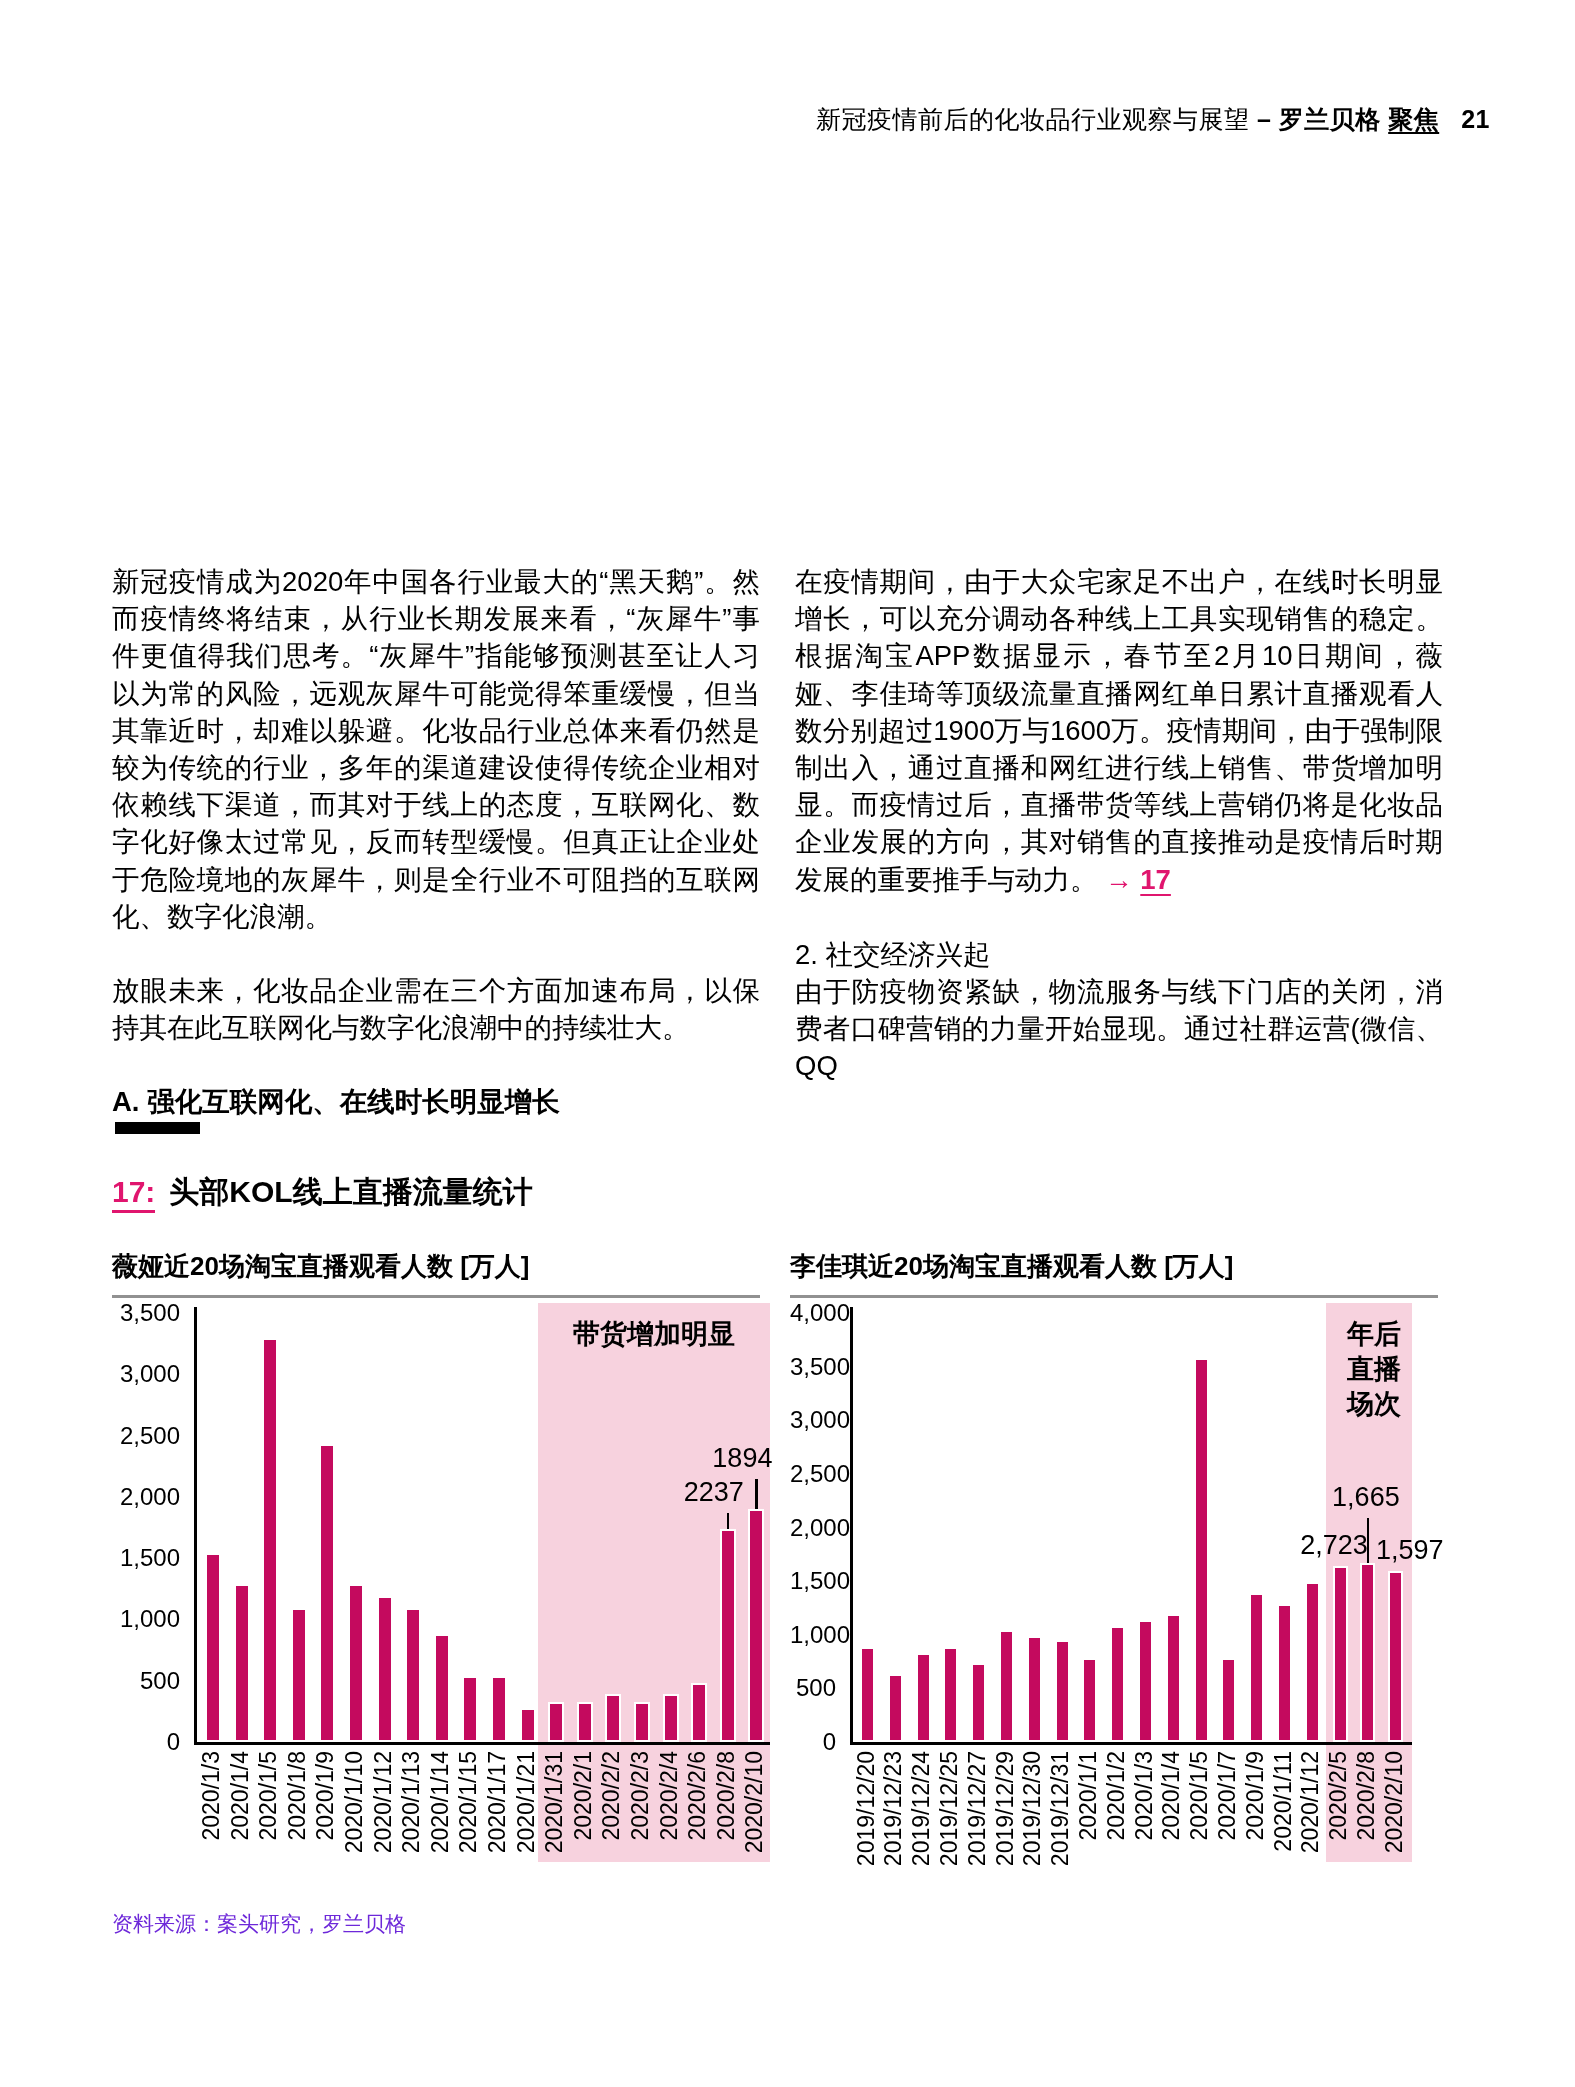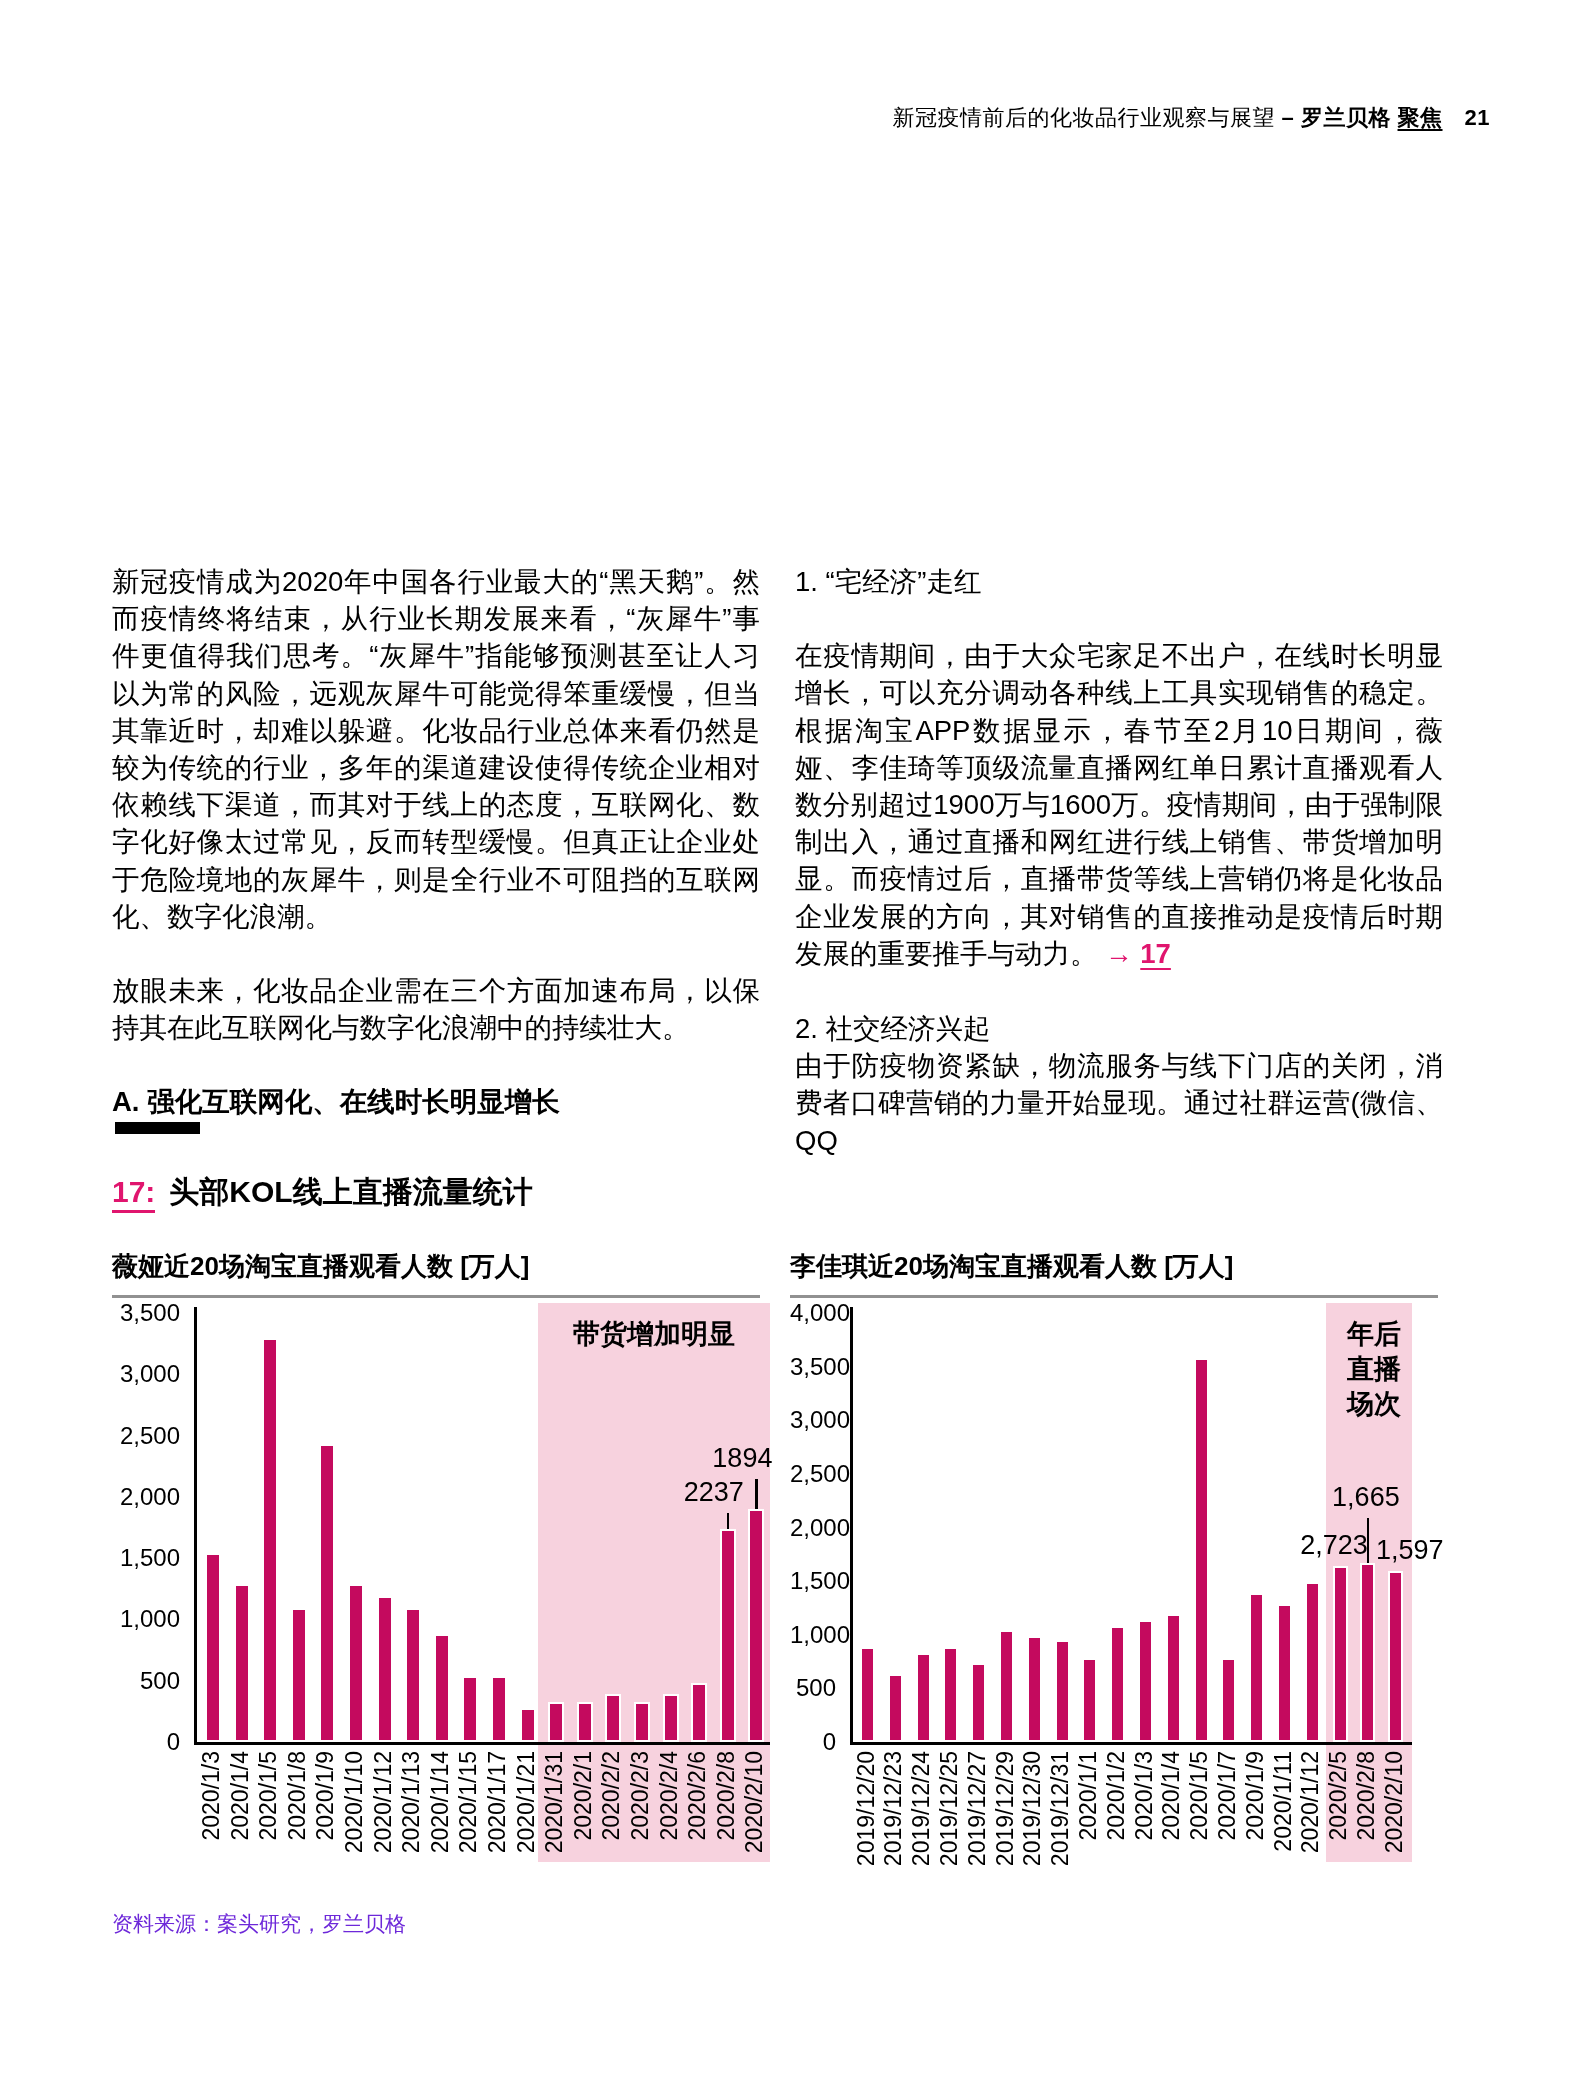--- a/index.html
+++ b/index.html
@@ -2,21 +2,21 @@
 <html style="--accent: #E0156E;"><head>
 <meta charset="utf-8">
 <style>
   html,body{margin:0;padding:0;}
   body{
     width:1575px;height:2087px;position:relative;background:#ffffff;
     font-family:"Liberation Sans","DejaVu Sans",sans-serif;color:#000;
   }
   
   .page-header{
-    position:absolute;top:103px;right:85px;font-size:22px;letter-spacing:.5px;
+    position:absolute;top:103px;right:85px;font-size:25px;letter-spacing:.5px;
     white-space:nowrap;
   }
   .page-header .bold{font-weight:bold;}
   .page-header .uline{font-weight:bold;text-decoration:underline;text-underline-offset:4px;}
   .page-header .pagenum{font-weight:bold;margin-left:22px;}
   
   .col{position:absolute;top:563px;width:648px;font-size:27.5px;line-height:37.2px;text-align:justify;}
   .col-left{left:112px;}
   .col-right{left:795px;}
   .col p{margin:0 0 37px 0;}
@@ -51,21 +51,20 @@
   <span>新冠疫情前后的化妆品行业观察与展望</span><span class="bold"> – 罗兰贝格 </span><span class="uline">聚焦</span><span class="pagenum">21</span>
 </div>
 
 <div class="col col-left">
   <p>新冠疫情成为2020年中国各行业最大的“黑天鹅”。然而疫情终将结束，从行业长期发展来看，“灰犀牛”事件更值得我们思考。“灰犀牛”指能够预测甚至让人习以为常的风险，远观灰犀牛可能觉得笨重缓慢，但当其靠近时，却难以躲避。化妆品行业总体来看仍然是较为传统的行业，多年的渠道建设使得传统企业相对依赖线下渠道，而其对于线上的态度，互联网化、数字化好像太过常见，反而转型缓慢。但真正让企业处于危险境地的灰犀牛，则是全行业不可阻挡的互联网化、数字化浪潮。</p>
   <p>放眼未来，化妆品企业需在三个方面加速布局，以保持其在此互联网化与数字化浪潮中的持续壮大。</p>
   <p class="h-bold">A. 强化互联网化、在线时长明显增长</p>
 </div>
 
 <div class="col col-right">
-  <p class="sub-h">1. “宅经济”走红</p>
   <p><span>在疫情期间，由于大众宅家足不出户，在线时长明显增长，可以充分调动各种线上工具实现销售的稳定。根据淘宝APP数据显示，春节至2月10日期间，薇娅、李佳琦等顶级流量直播网红单日累计直播观看人数分别超过1900万与1600万。疫情期间，由于强制限制出入，通过直播和网红进行线上销售、带货增加明显。而疫情过后，直播带货等线上营销仍将是化妆品企业发展的方向，其对销售的直接推动是疫情后时期发展的重要推手与动力。</span><span class="arrow-ref"> <span>→</span> <span class="ref-num">17</span></span></p>
   <p class="sub-h2"><span>2. 社交经济兴起</span><br><span>由于防疫物资紧缺，物流服务与线下门店的关闭，消费者口碑营销的力量开始显现。通过社群运营(微信、QQ</span></p>
 </div>
 
 <div class="fig-divider"></div>
 <div class="fig-heading">
   <span class="fig-num">17:</span><span>头部KOL线上直播流量统计</span>
 </div>
 
 <div class="chart chart-left" id="chart0">

